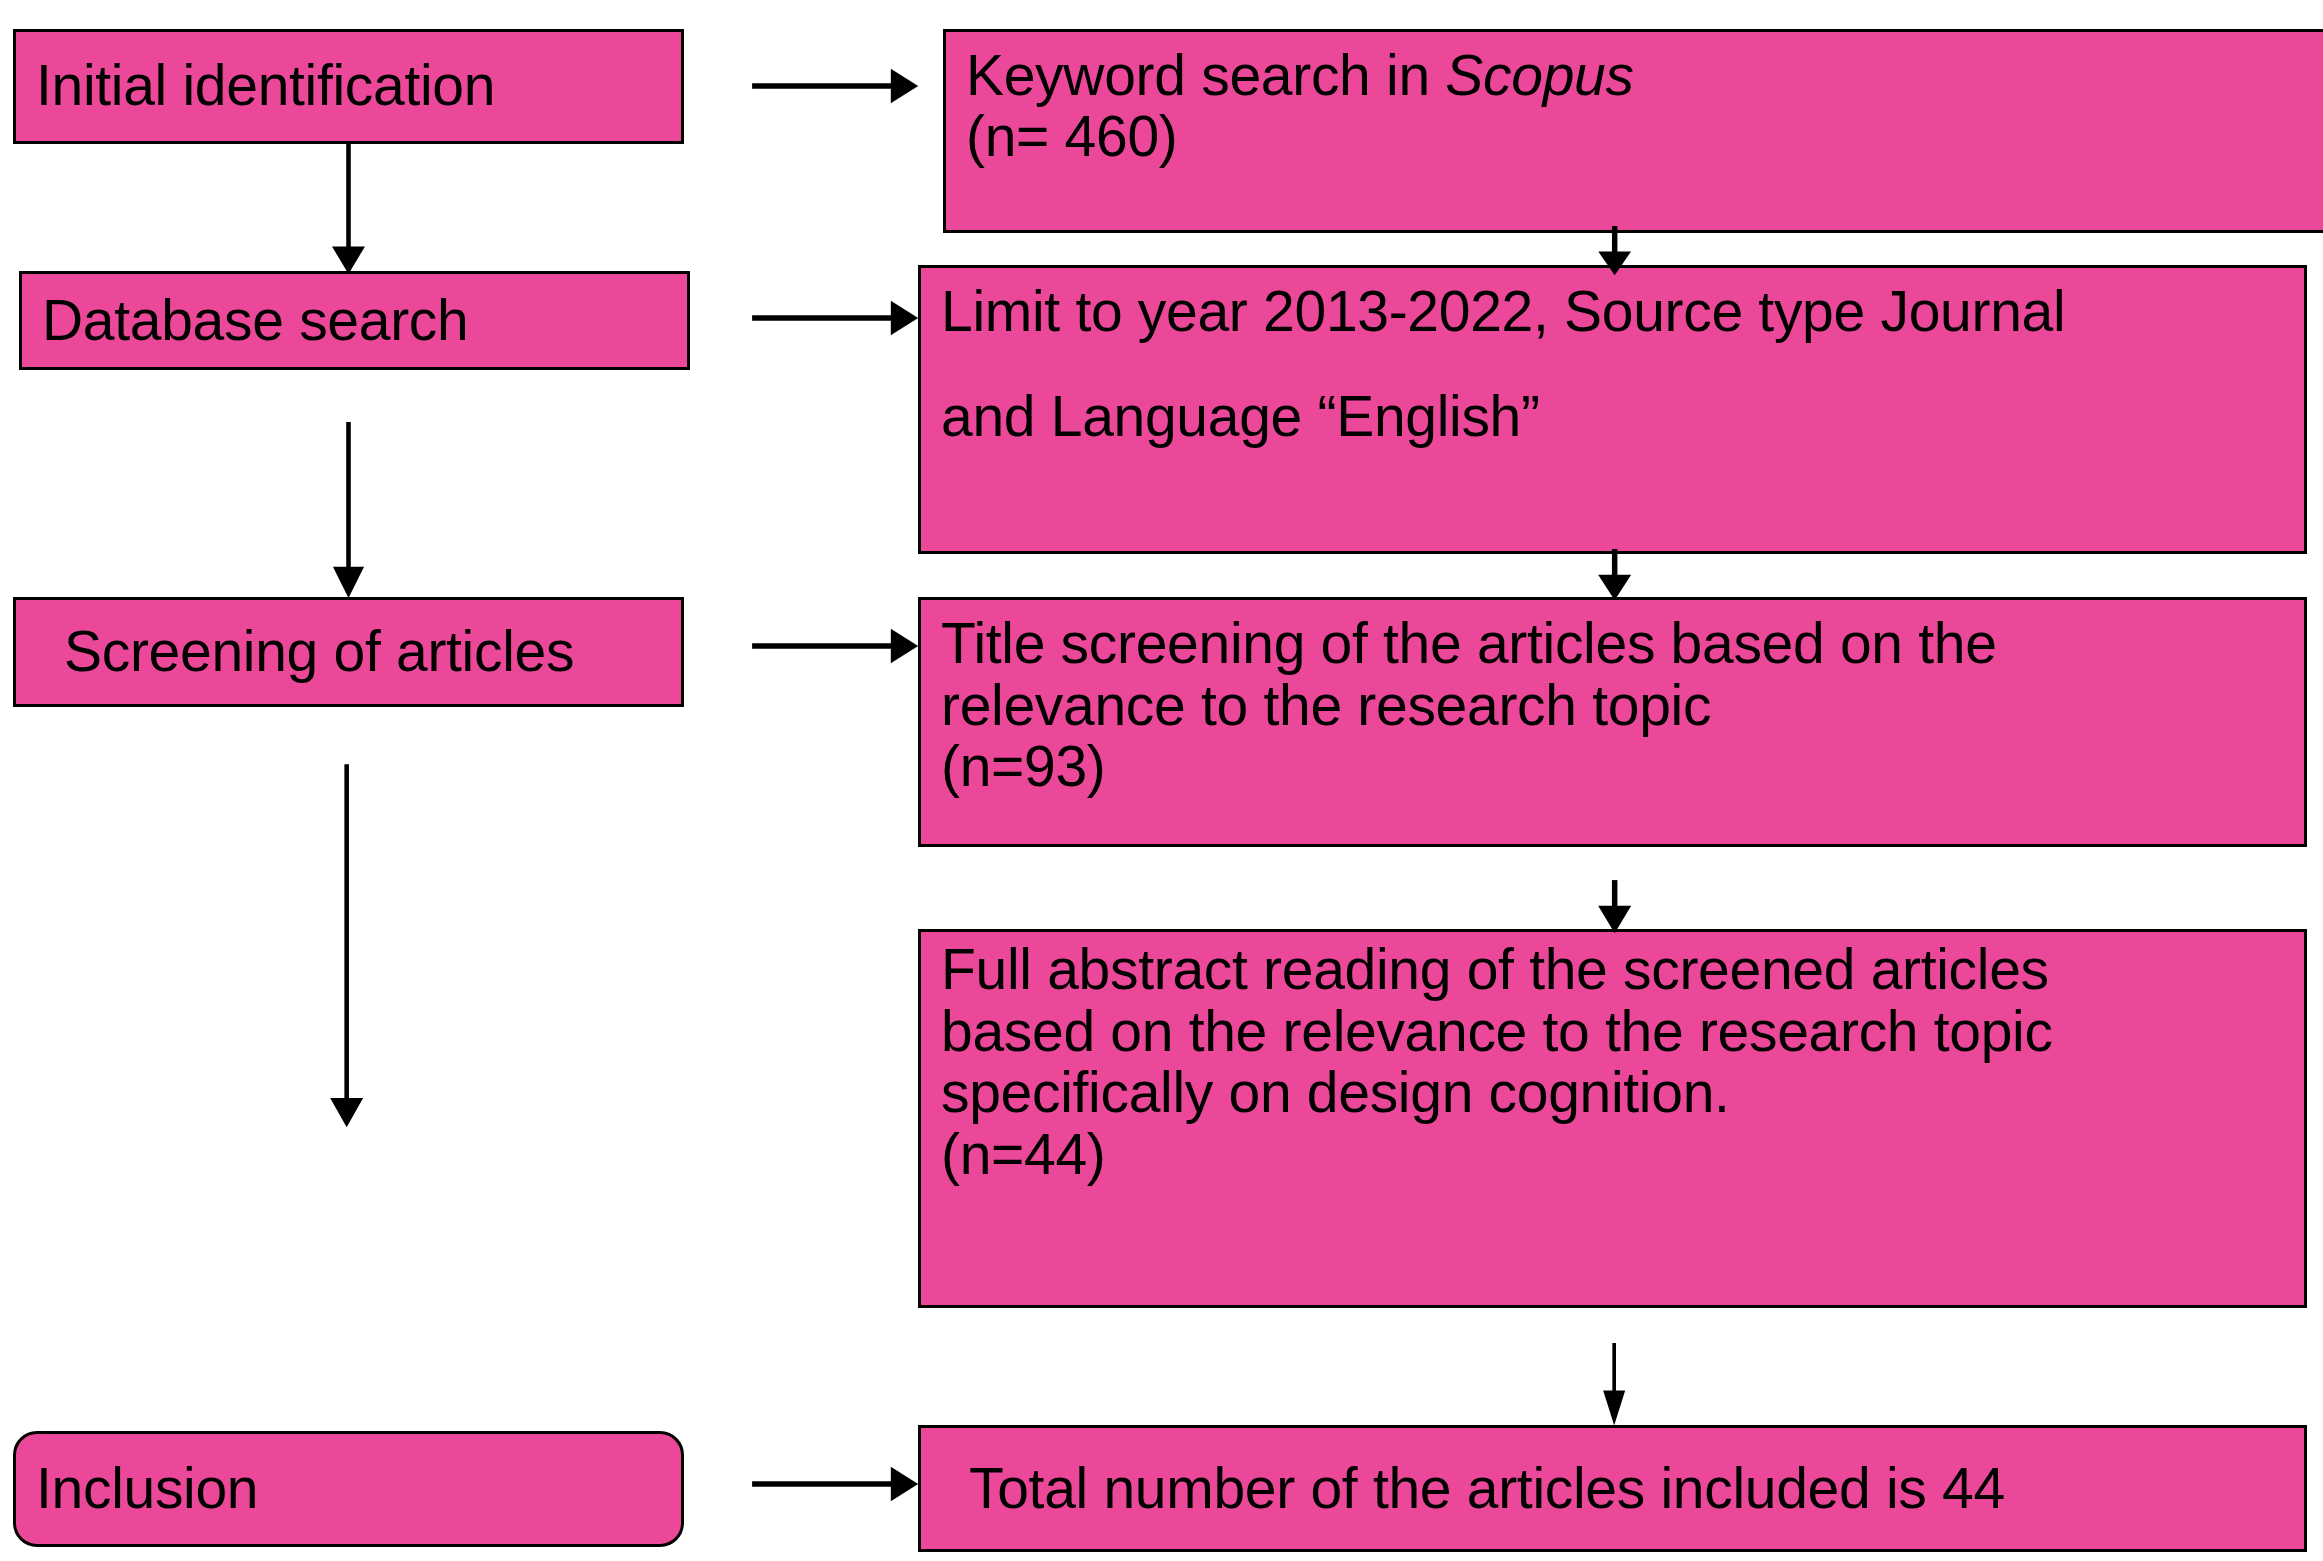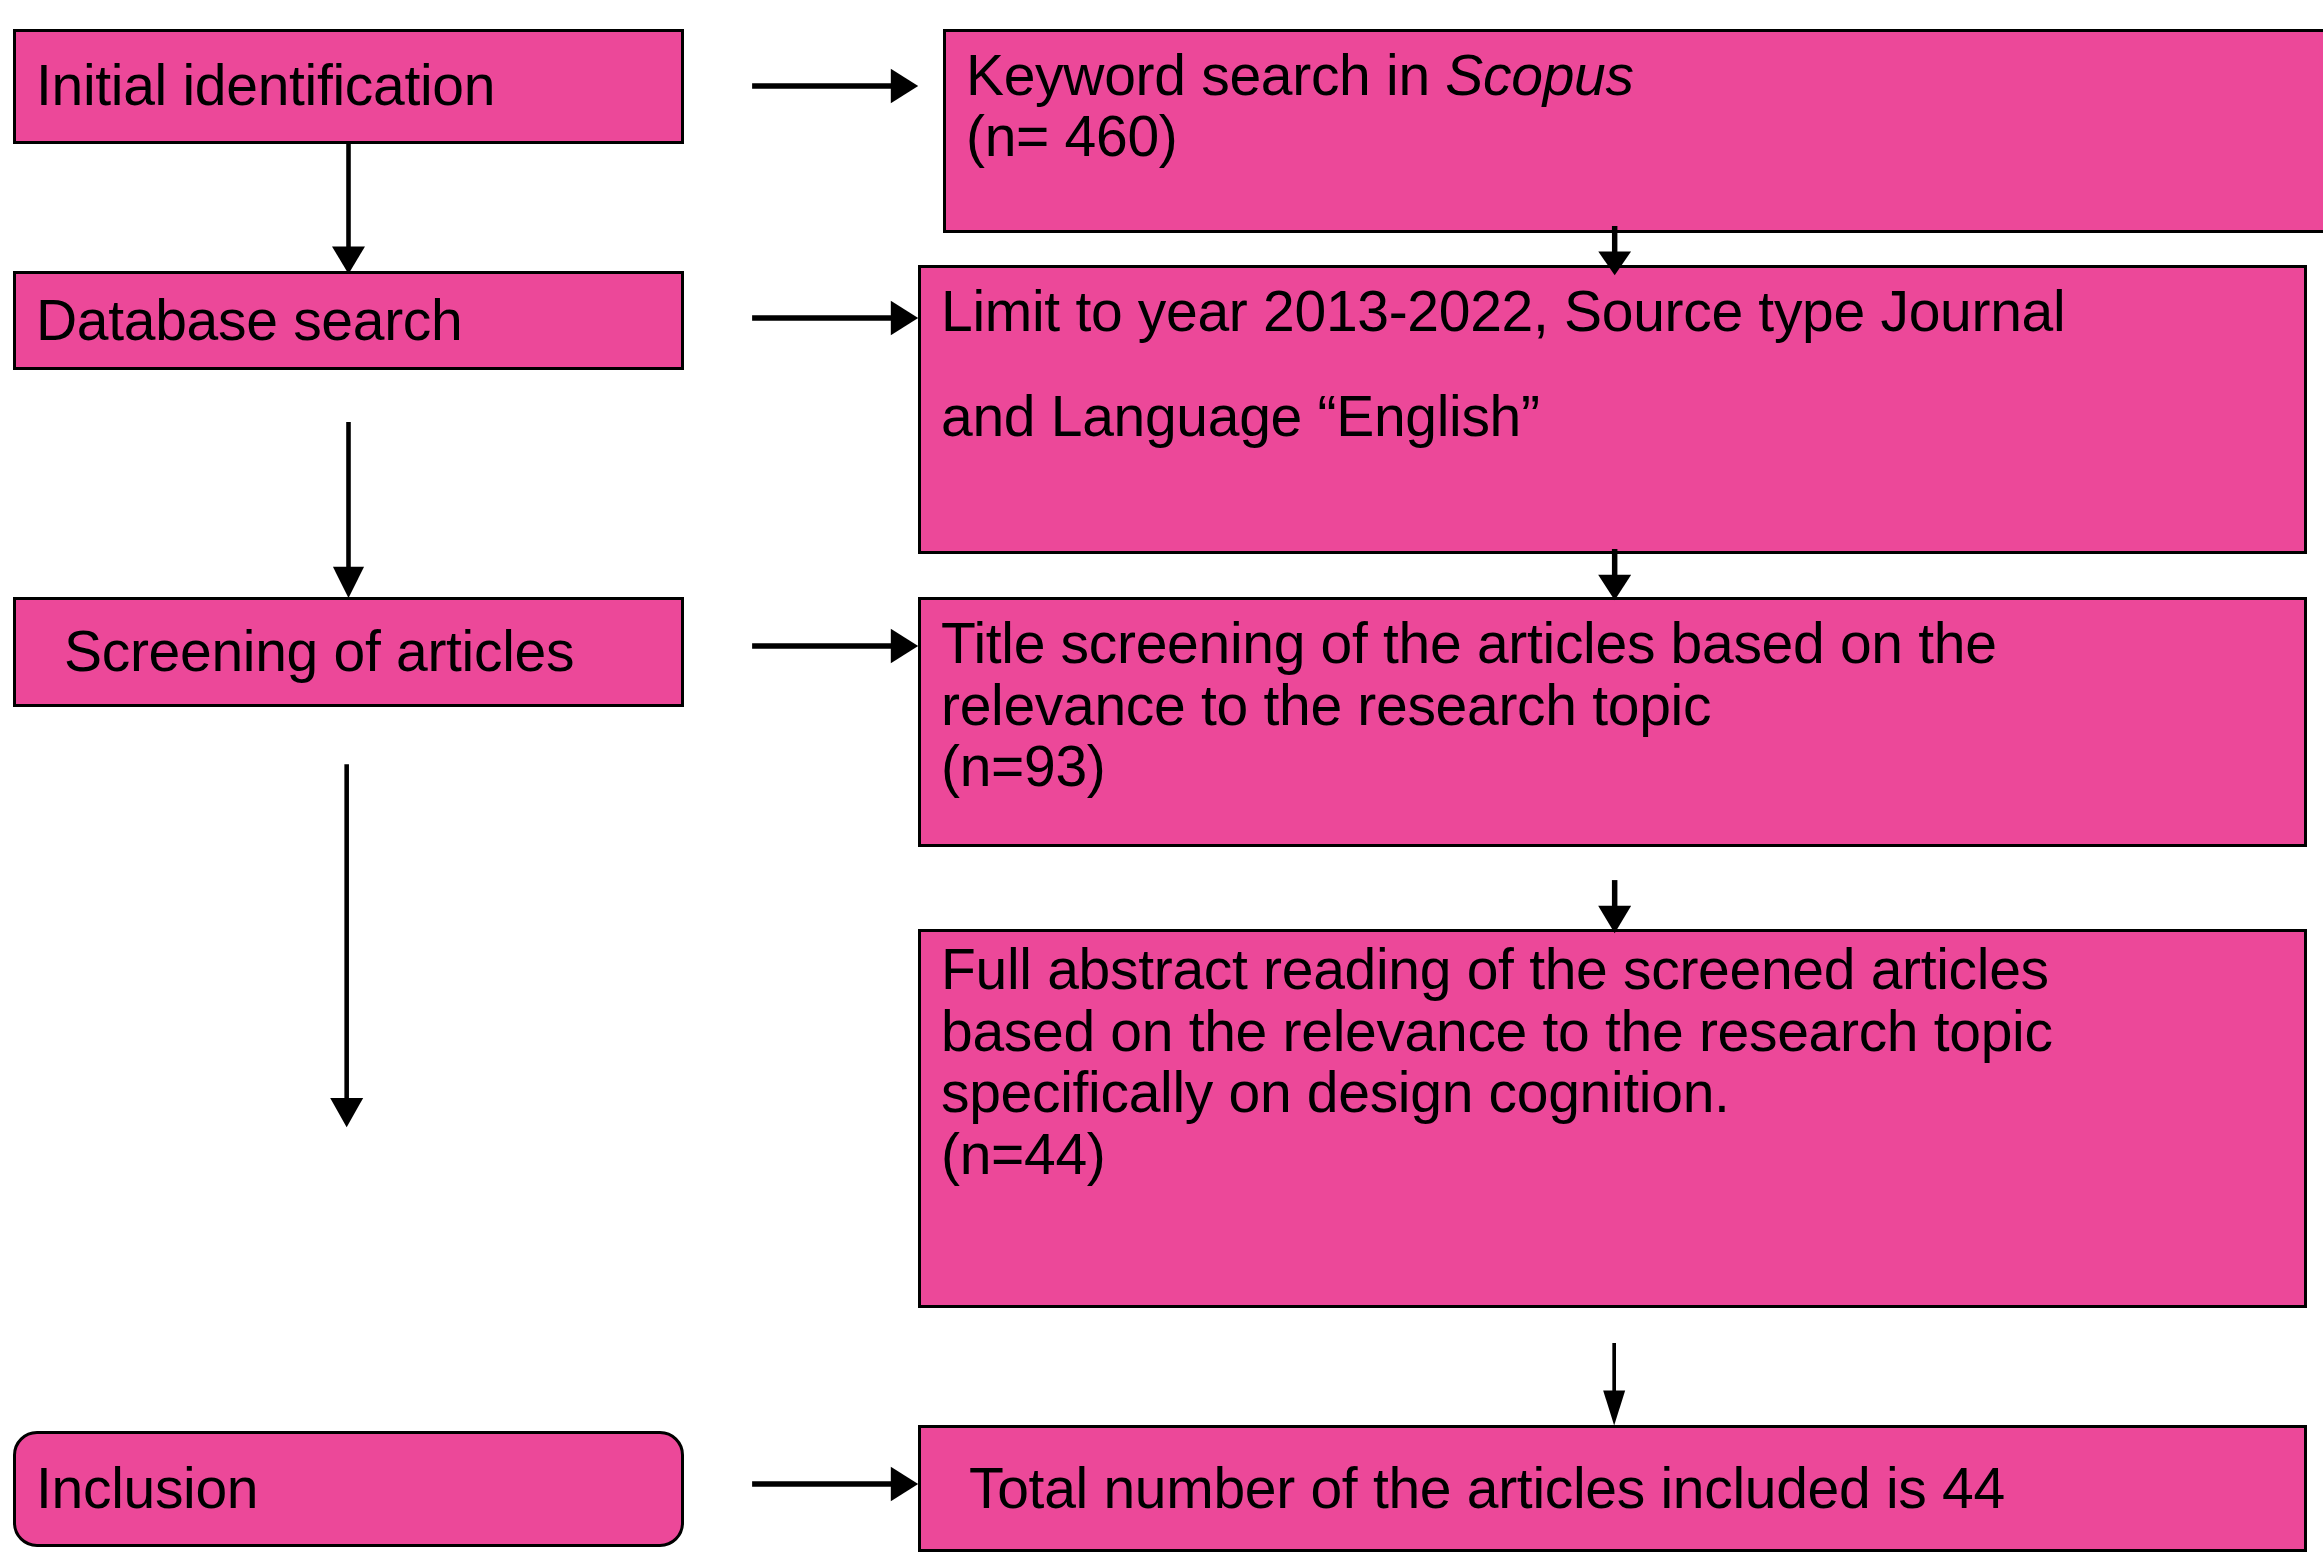--- a/index.html
+++ b/index.html
@@ -47,21 +47,21 @@
 </style>
 </head>
 <body>
 
 <div id="canvas">
 
   <div class="node vcenter" style="left:13px; top:28.5px; width:671px; height:115px;">
     <span class="line">Initial identification</span>
   </div>
 
-  <div class="node vcenter" style="left:13px; top:271px; width:671px; height:99px;">
+  <div class="node vcenter" style="left:19px; top:271px; width:671px; height:99px;">
     <span class="line">Database search</span>
   </div>
 
   <div class="node vcenter" style="left:13px; top:597px; width:671px; height:110px;padding-left:48px;">
     <span class="line">Screening of articles</span>
   </div>
 
   <div class="node vcenter" style="left:13px; top:1431px; width:671px; height:116px;border-radius:24px;">
     <span class="line">Inclusion</span>
   </div>

